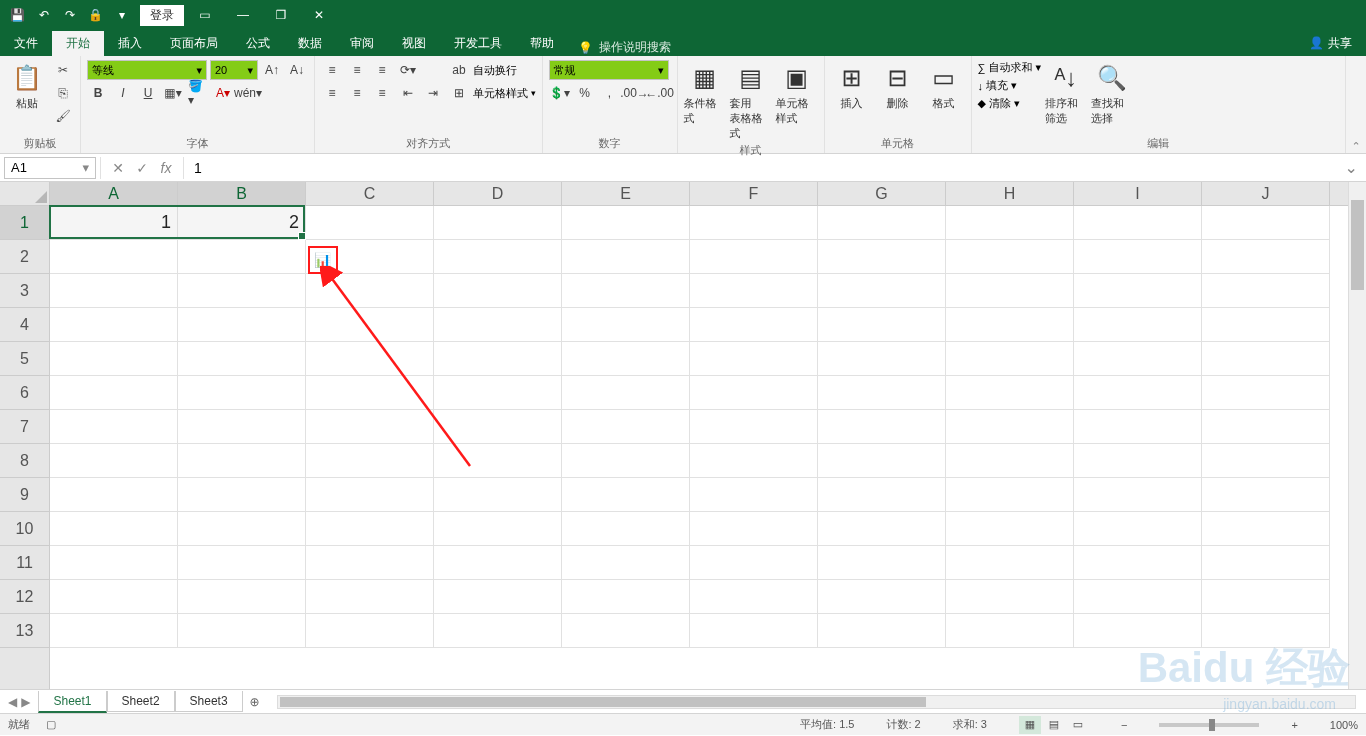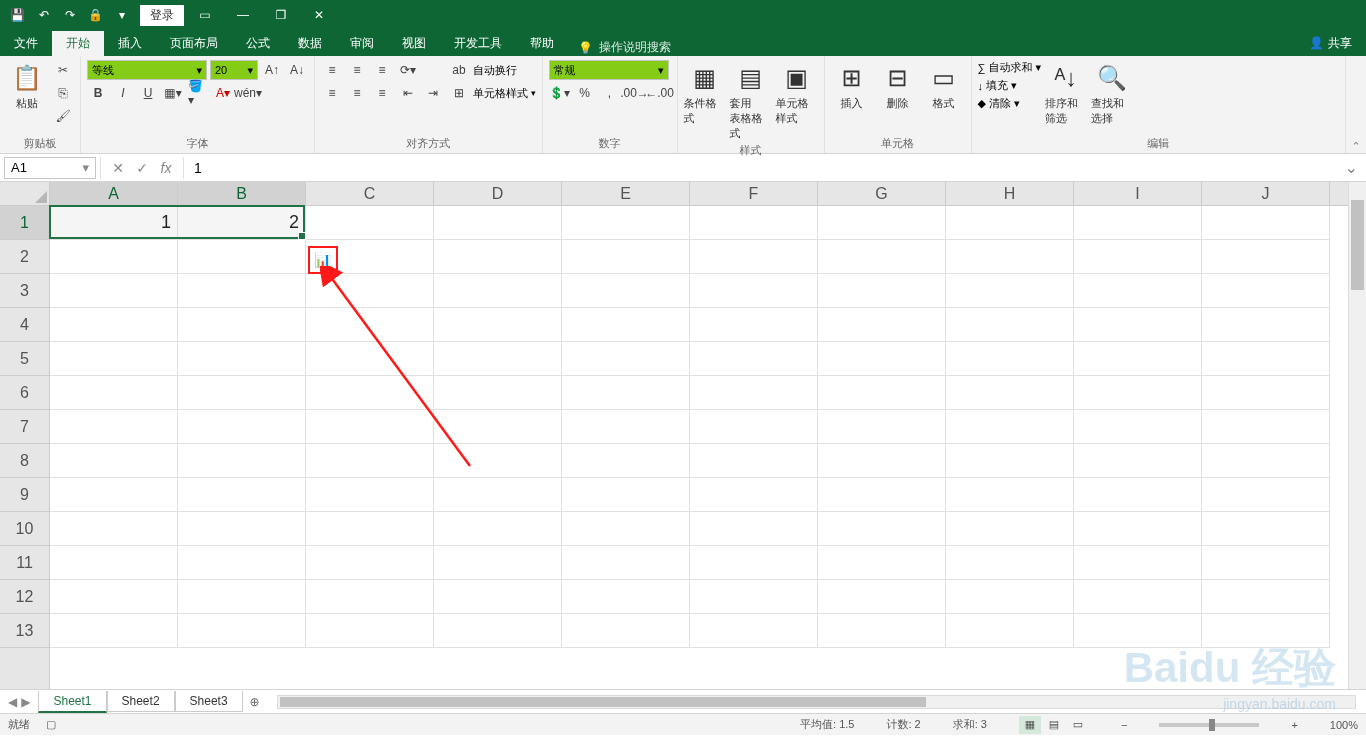--- a/index.html
+++ b/index.html
@@ -72,21 +72,21 @@
 
 
 .status-bar { height: 22px; background: #f3f3f3; border-top: 1px solid #d4d4d4; display: flex; align-items: center; font-size: 11px; color: #555; padding: 0 8px; gap: 16px; }
 .status-right { margin-left: auto; display: flex; align-items: center; gap: 32px; }
 .view-btns { display: flex; gap: 2px; }
 .vb { width: 22px; height: 18px; border: 1px solid transparent; display: flex; align-items: center; justify-content: center; }
 .vb.active { background: #d4e8db; }
 .zoom-slider { width: 100px; height: 4px; background: #c8c8c8; position: relative; }
 .zoom-slider::after { content: ""; position: absolute; left: 50%; top: -4px; width: 6px; height: 12px; background: #888; }
 
-.watermark { position: absolute; right: 30px; bottom: 40px; opacity: 0.28; font-size: 42px; color: #6aa7d6; font-family: Arial; font-weight: bold; pointer-events: none; }
+.watermark { position: absolute; right: 16px; bottom: 40px; opacity: 0.28; font-size: 42px; color: #6aa7d6; font-family: Arial; font-weight: bold; pointer-events: none; }
 .watermark2 { position: absolute; right: 30px; bottom: 24px; opacity: 0.35; font-size: 14px; color: #6aa7d6; font-family: Arial; pointer-events: none; }
 </style>
 </head>
 <body>
 
 <div class="title-bar">
   <div class="qat">
     <div class="qat-btn">💾</div>
     <div class="qat-btn">↶</div>
     <div class="qat-btn">↷</div>

